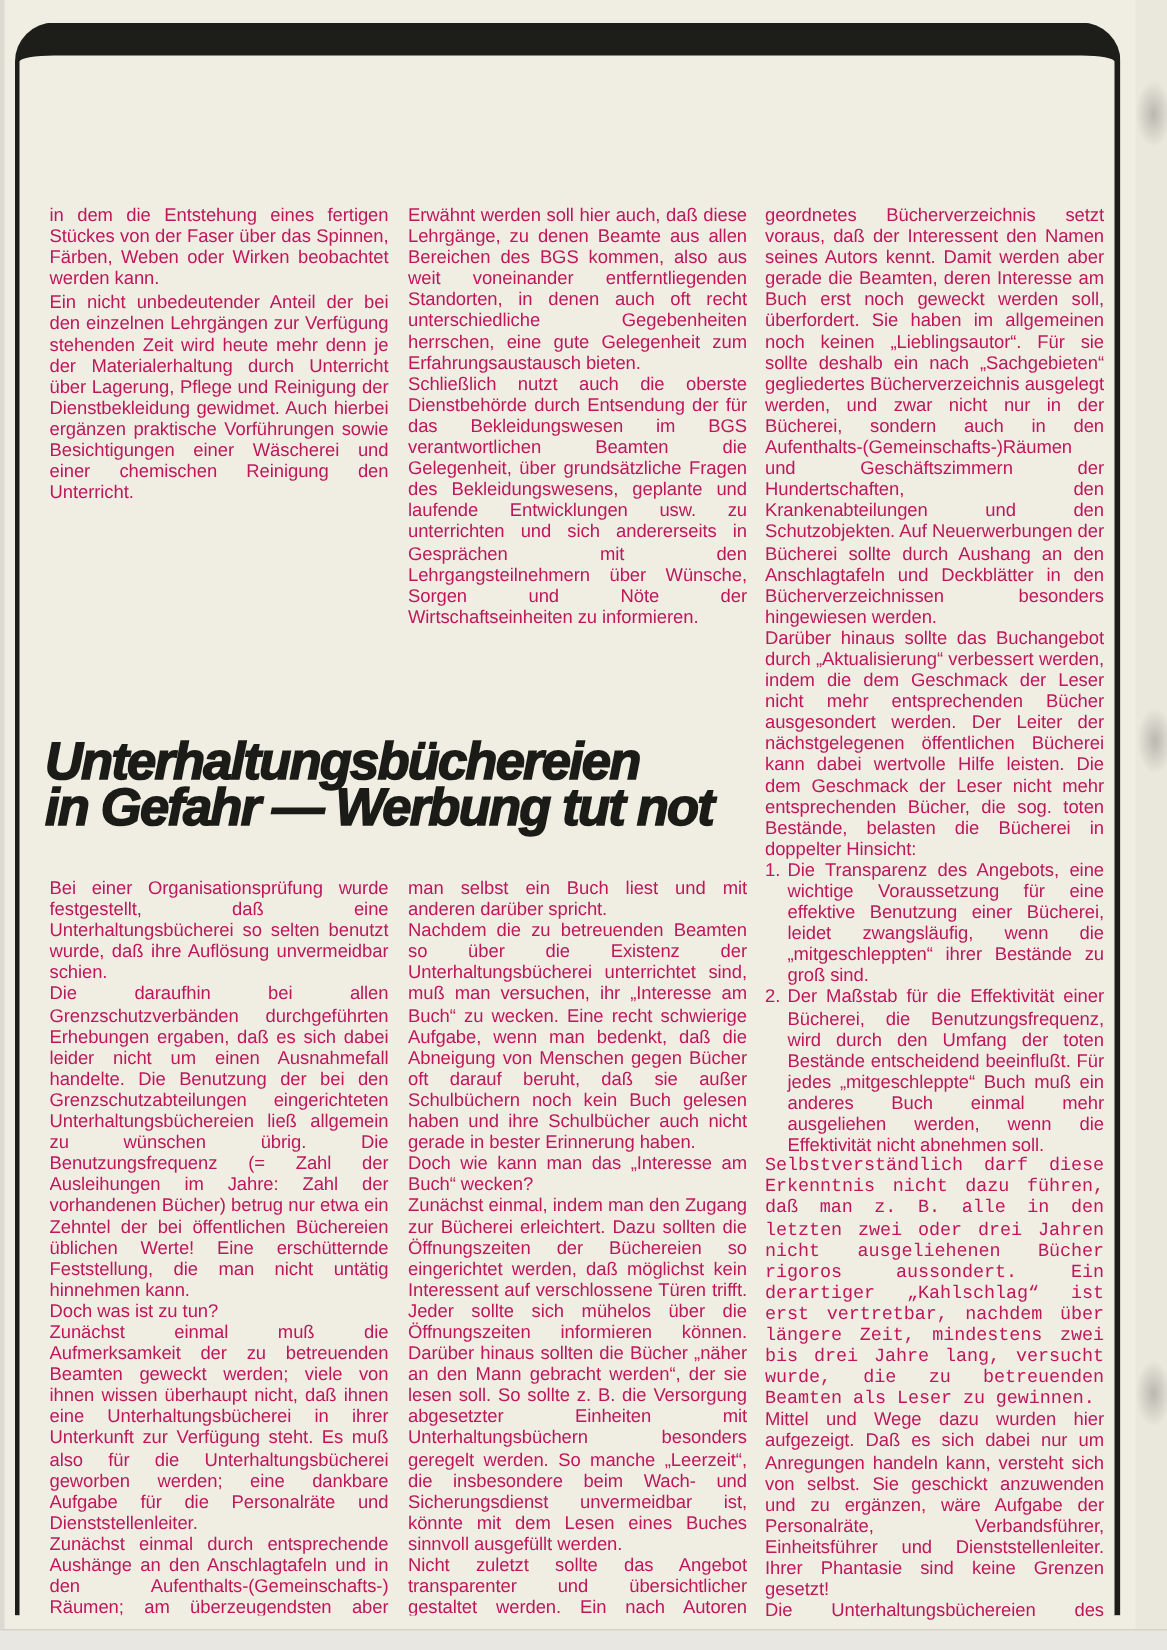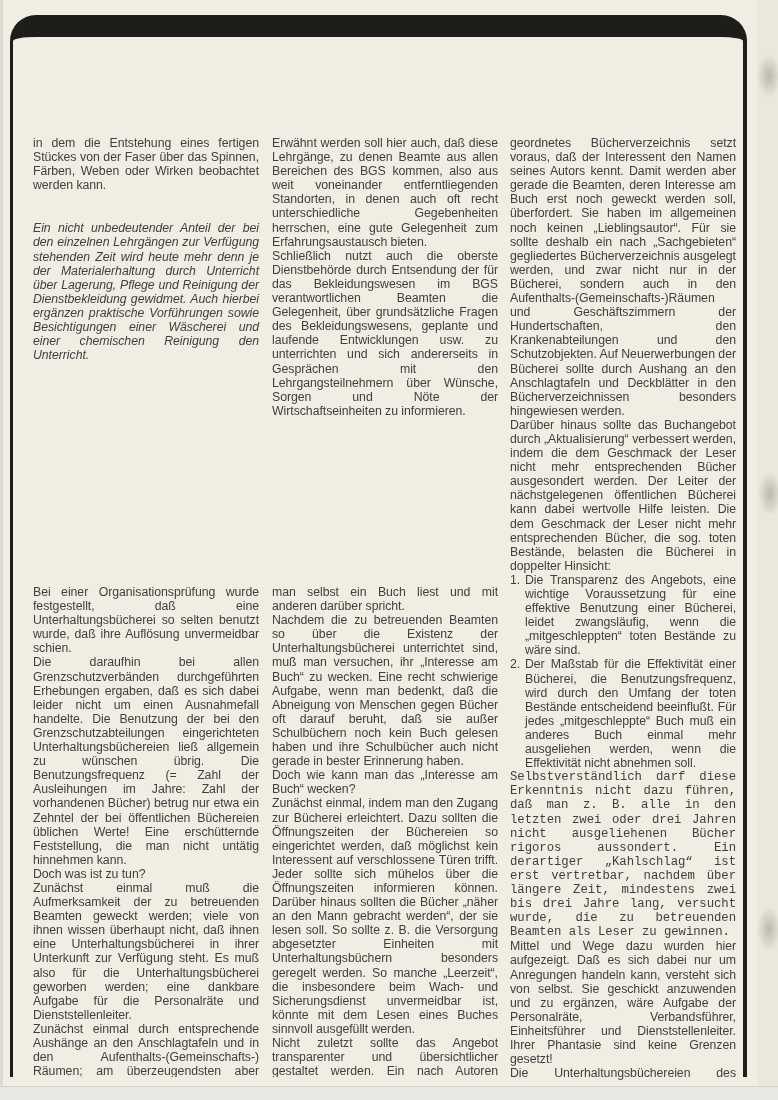--- a/index.html
+++ b/index.html
@@ -14,24 +14,24 @@
   .speck.s1{right:-4px;top:52px;}
   .speck.s2{right:-5px;top:470px;}
   .speck.s3{right:-4px;top:905px;}
 
   
   .frame{position:absolute;left:10px;top:15px;width:737px;height:1062px;box-sizing:border-box;
          border-top:22px solid #1d1d19;border-left:3px solid #1d1d19;border-right:4px solid #1d1d19;
          border-bottom:none;border-radius:26px 26px 0 0;}
 
   
-  .col{position:absolute;font-size:12.3px;line-height:14.1px;color:#404040;
+  .col{position:absolute;font-size:12.3px;line-height:14.1px;color:#be185d;
        text-align:justify;hyphens:auto;-webkit-hyphens:auto;letter-spacing:-0.05px;}
   .col p{margin:0;}
-  .col.spaced p + p{margin-top:29px;font-style:italic;}
+  .col.spaced p + p{margin-top:2px;}
   .c1{left:33px;width:226px;}
   .c2{left:272px;width:226px;}
   .c3{left:510px;width:226px;}
   .top{top:136px;}
   .bot{top:585px;height:492px;overflow:hidden;}
   .c3.top{height:944px;overflow:hidden;}
 
   
   .headline{position:absolute;left:30px;top:492px;width:485px;color:#1b1b17;
             font-style:italic;font-weight:700;font-size:35px;line-height:31px;
@@ -66,20 +66,24 @@
 
   <div class="col c1 top spaced">
     <p>in dem die Entstehung eines fertigen Stückes von der Faser über das Spinnen, Färben, Weben oder Wirken beobachtet werden kann.</p>
     <p>Ein nicht unbedeutender Anteil der bei den einzelnen Lehrgängen zur Verfügung stehenden Zeit wird heute mehr denn je der Materialerhaltung durch Unterricht über Lagerung, Pflege und Reinigung der Dienstbekleidung gewidmet. Auch hierbei ergänzen praktische Vorführungen sowie Besichtigungen einer Wäscherei und einer chemischen Reinigung den Unterricht.</p>
   </div>
   <div class="col c2 top">
     <p>Erwähnt werden soll hier auch, daß diese Lehrgänge, zu denen Beamte aus allen Bereichen des BGS kommen, also aus weit voneinander entferntliegenden Standorten, in denen auch oft recht unterschiedliche Gegebenheiten herrschen, eine gute Gelegenheit zum Erfahrungsaustausch bieten.</p>
     <p>Schließlich nutzt auch die oberste Dienstbehörde durch Entsendung der für das Bekleidungswesen im BGS verantwortlichen Beamten die Gelegenheit, über grundsätzliche Fragen des Bekleidungswesens, geplante und laufende Entwicklungen usw. zu unterrichten und sich andererseits in Gesprächen mit den Lehrgangsteilnehmern über Wünsche, Sorgen und Nöte der Wirtschaftseinheiten zu informieren.</p>
   </div>
 
+  <div class="headline">
+    <div>Unterhaltungsbüchereien</div>
+    <div>in Gefahr — Werbung tut not</div>
+  </div>
 
   <div class="col c1 bot">
     <p>Bei einer Organisationsprüfung wurde festgestellt, daß eine Unterhaltungsbücherei so selten benutzt wurde, daß ihre Auflösung unvermeidbar schien.</p>
     <p>Die daraufhin bei allen Grenzschutzverbänden durchgeführten Erhebungen ergaben, daß es sich dabei leider nicht um einen Ausnahmefall handelte. Die Benutzung der bei den Grenzschutzabteilungen eingerichteten Unterhaltungsbüchereien ließ allgemein zu wünschen übrig. Die Benutzungsfrequenz (= Zahl der Ausleihungen im Jahre: Zahl der vorhandenen Bücher) betrug nur etwa ein Zehntel der bei öffentlichen Büchereien üblichen Werte! Eine erschütternde Feststellung, die man nicht untätig hinnehmen kann.</p>
     <p>Doch was ist zu tun?</p>
     <p>Zunächst einmal muß die Aufmerksamkeit der zu betreuenden Beamten geweckt werden; viele von ihnen wissen überhaupt nicht, daß ihnen eine Unterhaltungsbücherei in ihrer Unterkunft zur Verfügung steht. Es muß also für die Unterhaltungsbücherei geworben werden; eine dankbare Aufgabe für die Personalräte und Dienststellenleiter.</p>
     <p>Zunächst einmal durch entsprechende Aushänge an den Anschlagtafeln und in den Aufenthalts-(Gemeinschafts-) Räumen; am überzeugendsten aber durch persönliches Vorleben, indem</p>
   </div>
   <div class="col c2 bot">
     <p>man selbst ein Buch liest und mit anderen darüber spricht.</p>
@@ -87,21 +91,21 @@
     <p>Doch wie kann man das „Interesse am Buch“ wecken?</p>
     <p>Zunächst einmal, indem man den Zugang zur Bücherei erleichtert. Dazu sollten die Öffnungszeiten der Büchereien so eingerichtet werden, daß möglichst kein Interessent auf verschlossene Türen trifft. Jeder sollte sich mühelos über die Öffnungszeiten informieren können. Darüber hinaus sollten die Bücher „näher an den Mann gebracht werden“, der sie lesen soll. So sollte z. B. die Versorgung abgesetzter Einheiten mit Unterhaltungsbüchern besonders geregelt werden. So manche „Leerzeit“, die insbesondere beim Wach- und Sicherungsdienst unvermeidbar ist, könnte mit dem Lesen eines Buches sinnvoll ausgefüllt werden.</p>
     <p>Nicht zuletzt sollte das Angebot transparenter und übersichtlicher gestaltet werden. Ein nach Autoren (Verfassern)</p>
   </div>
 
   <div class="col c3 top">
     <p>geordnetes Bücherverzeichnis setzt voraus, daß der Interessent den Namen seines Autors kennt. Damit werden aber gerade die Beamten, deren Interesse am Buch erst noch geweckt werden soll, überfordert. Sie haben im allgemeinen noch keinen „Lieblingsautor“. Für sie sollte deshalb ein nach „Sachgebieten“ gegliedertes Bücherverzeichnis ausgelegt werden, und zwar nicht nur in der Bücherei, sondern auch in den Aufenthalts-(Gemeinschafts-)Räumen und Geschäftszimmern der Hundertschaften, den Krankenabteilungen und den Schutzobjekten. Auf Neuerwerbungen der Bücherei sollte durch Aushang an den Anschlagtafeln und Deckblätter in den Bücherverzeichnissen besonders hingewiesen werden.</p>
     <p>Darüber hinaus sollte das Buchangebot durch „Aktualisierung“ verbessert werden, indem die dem Geschmack der Leser nicht mehr entsprechenden Bücher ausgesondert werden. Der Leiter der nächstgelegenen öffentlichen Bücherei kann dabei wertvolle Hilfe leisten. Die dem Geschmack der Leser nicht mehr entsprechenden Bücher, die sog. toten Bestände, belasten die Bücherei in doppelter Hinsicht:</p>
     <div class="li">
       <span class="num">1.</span>
-      <span class="txt">Die Transparenz des Angebots, eine wichtige Voraussetzung für eine effektive Benutzung einer Bücherei, leidet zwangsläufig, wenn die „mitgeschleppten“ toten Bestände zu wäre sind.</span>
+      <span class="txt">Die Transparenz des Angebots, eine wichtige Voraussetzung für eine effektive Benutzung einer Bücherei, leidet zwangsläufig, wenn die „mitgeschleppten“ ihrer Bestände zu groß sind.</span>
     </div>
     <div class="li">
       <span class="num">2.</span>
       <span class="txt">Der Maßstab für die Effektivität einer Bücherei, die Benutzungsfrequenz, wird durch den Umfang der toten Bestände entscheidend beeinflußt. Für jedes „mitgeschleppte“ Buch muß ein anderes Buch einmal mehr ausgeliehen werden, wenn die Effektivität nicht abnehmen soll.</span>
     </div>
     <p class="gap-top">Selbstverständlich darf diese Erkenntnis nicht dazu führen, daß man z. B. alle in den letzten zwei oder drei Jahren nicht ausgeliehenen Bücher rigoros aussondert. Ein derartiger „Kahlschlag“ ist erst vertretbar, nachdem über längere Zeit, mindestens zwei bis drei Jahre lang, versucht wurde, die zu betreuenden Beamten als Leser zu gewinnen.</p>
     <p>Mittel und Wege dazu wurden hier aufgezeigt. Daß es sich dabei nur um Anregungen handeln kann, versteht sich von selbst. Sie geschickt anzuwenden und zu ergänzen, wäre Aufgabe der Personalräte, Verbandsführer, Einheitsführer und Dienststellenleiter. Ihrer Phantasie sind keine Grenzen gesetzt!</p>
     <p class="lastp">
       <span>Die Unterhaltungsbüchereien des Bundesgrenzschutzes sind nicht nur ein „Stück Lebensqualität“, sondern auch ein Stückchen Kultur. Sollte der Bundesgrenzschutz es nicht schaffen, sich beides zu bewahren?</span>
       

